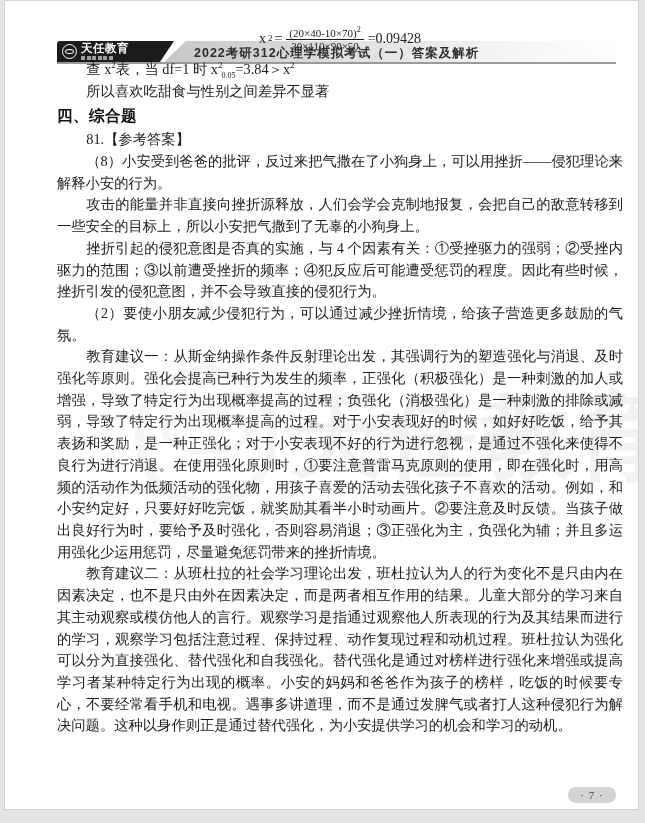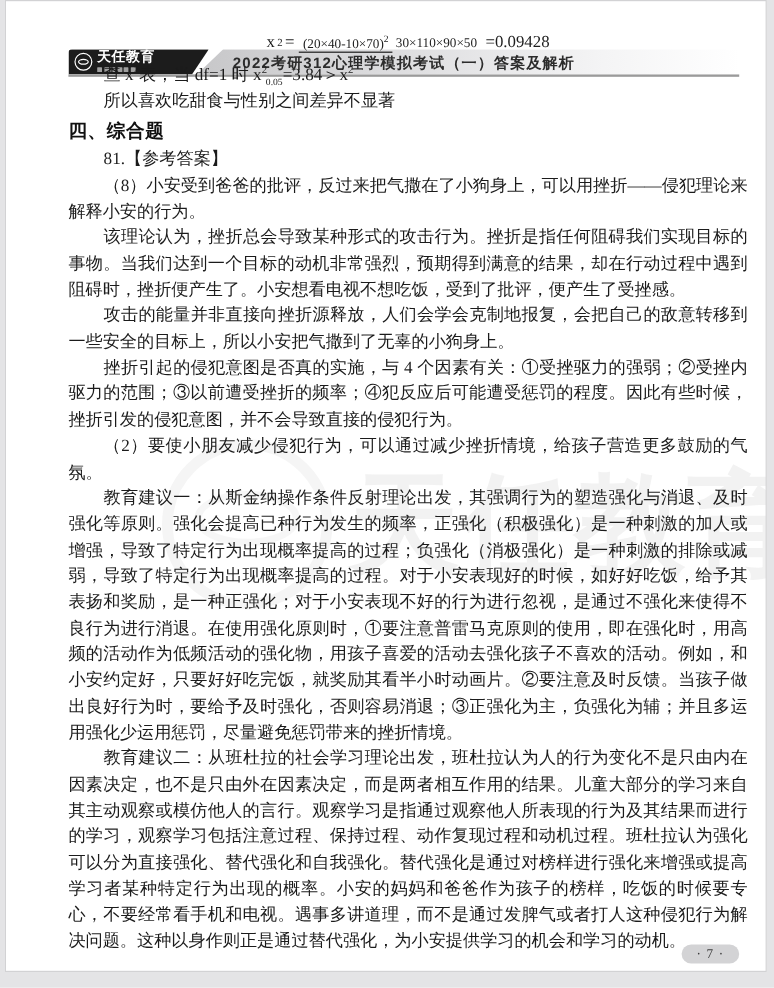--- a/index.html
+++ b/index.html
@@ -51,21 +51,21 @@
   .doc-title{
     font-family:"Liberation Sans",sans-serif;
     font-size:12.5px;font-weight:bold;color:#2c2c2c;letter-spacing:1px;white-space:nowrap;
   }
   
   .formula{
     margin:24px 0 6px 0;text-align:center;font-size:14px;color:#1d1d1d;
     display:flex;justify-content:center;align-items:center;gap:2px;
   }
   .formula sup{font-size:9px;}
-  .frac{display:inline-flex;flex-direction:row;align-items:center;margin:0 2px;line-height:1.15;}
+  .frac{display:inline-flex;flex-direction:column;align-items:center;margin:0 2px;line-height:1.15;}
   .frac .num,.frac .den{font-size:11px;padding:0 3px;white-space:nowrap;}
   .frac .num{border-bottom:1px solid #1d1d1d;}
   .frac .num sup{font-size:8px;}
   
   .content{
     position:relative;margin:6px 26px 0 52px;width:566px;
     font-size:14.3px;line-height:21.7px;color:#1b1b1b;
     text-align:justify;z-index:2;
   }
   .para{text-indent:2.05em;margin:0;}
@@ -151,21 +151,20 @@
         <span>=0.09428</span>
       </div>
 
       <p class="para"><span>查 x</span><sup>2</sup><span>表，当 df=1 时 x</span><sup>2</sup><sub>0.05</sub><span>=3.84＞x</span><sup>2</sup></p>
       <p class="para">所以喜欢吃甜食与性别之间差异不显著</p>
 
       <p class="para section-heading">四、综合题</p>
       <p class="para">81.【参考答案】</p>
 
       <p class="para">（8）小安受到爸爸的批评，反过来把气撒在了小狗身上，可以用挫折——侵犯理论来解释小安的行为。</p>
-      <p class="para">该理论认为，挫折总会导致某种形式的攻击行为。挫折是指任何阻碍我们实现目标的事物。当我们达到一个目标的动机非常强烈，预期得到满意的结果，却在行动过程中遇到阻碍时，挫折便产生了。小安想看电视不想吃饭，受到了批评，便产生了受挫感。</p>
       <p class="para">攻击的能量并非直接向挫折源释放，人们会学会克制地报复，会把自己的敌意转移到一些安全的目标上，所以小安把气撒到了无辜的小狗身上。</p>
       <p class="para">挫折引起的侵犯意图是否真的实施，与 4 个因素有关：①受挫驱力的强弱；②受挫内驱力的范围；③以前遭受挫折的频率；④犯反应后可能遭受惩罚的程度。因此有些时候，挫折引发的侵犯意图，并不会导致直接的侵犯行为。</p>
       <p class="para">（2）要使小朋友减少侵犯行为，可以通过减少挫折情境，给孩子营造更多鼓励的气氛。</p>
       <p class="para">教育建议一：从斯金纳操作条件反射理论出发，其强调行为的塑造强化与消退、及时强化等原则。强化会提高已种行为发生的频率，正强化（积极强化）是一种刺激的加人或增强，导致了特定行为出现概率提高的过程；负强化（消极强化）是一种刺激的排除或减弱，导致了特定行为出现概率提高的过程。对于小安表现好的时候，如好好吃饭，给予其表扬和奖励，是一种正强化；对于小安表现不好的行为进行忽视，是通过不强化来使得不良行为进行消退。在使用强化原则时，①要注意普雷马克原则的使用，即在强化时，用高频的活动作为低频活动的强化物，用孩子喜爱的活动去强化孩子不喜欢的活动。例如，和小安约定好，只要好好吃完饭，就奖励其看半小时动画片。②要注意及时反馈。当孩子做出良好行为时，要给予及时强化，否则容易消退；③正强化为主，负强化为辅；并且多运用强化少运用惩罚，尽量避免惩罚带来的挫折情境。</p>
       <p class="para">教育建议二：从班杜拉的社会学习理论出发，班杜拉认为人的行为变化不是只由内在因素决定，也不是只由外在因素决定，而是两者相互作用的结果。儿童大部分的学习来自其主动观察或模仿他人的言行。观察学习是指通过观察他人所表现的行为及其结果而进行的学习，观察学习包括注意过程、保持过程、动作复现过程和动机过程。班杜拉认为强化可以分为直接强化、替代强化和自我强化。替代强化是通过对榜样进行强化来增强或提高学习者某种特定行为出现的概率。小安的妈妈和爸爸作为孩子的榜样，吃饭的时候要专心，不要经常看手机和电视。遇事多讲道理，而不是通过发脾气或者打人这种侵犯行为解决问题。这种以身作则正是通过替代强化，为小安提供学习的机会和学习的动机。</p>
     </div>
 
     <div class="page-number">· 7 ·</div>
   </div>
 </div>

